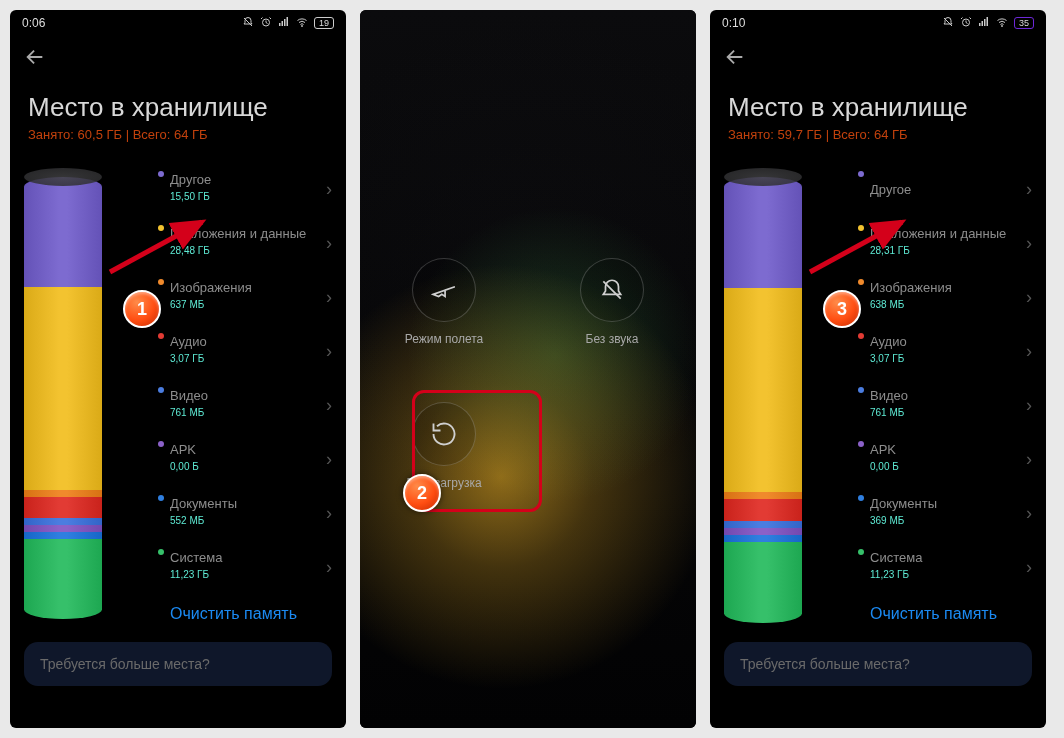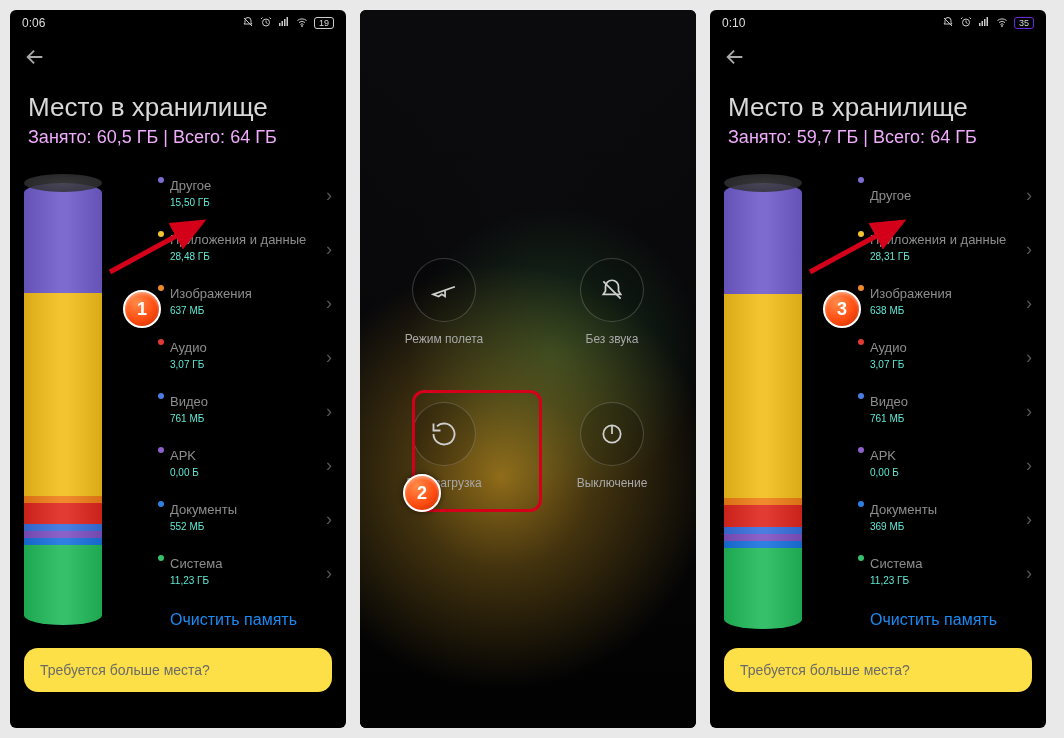--- a/index.html
+++ b/index.html
@@ -41,22 +41,22 @@
     padding: 10px 14px 0 14px;
   }
   .back svg { stroke:#aaa; }
   .title {
     font-size: 26px;
     color: #d8d8d8;
     padding: 20px 18px 4px 18px;
     font-weight: 400;
   }
   .subtitle {
-    font-size: 18px;
-    color: #f0abfc;
+    font-size: 13px;
+    color: #c2410c;
     padding: 0 18px 14px 18px;
   }
   
   .body {
     display:flex;
     padding: 6px 10px 0 14px;
   }
   
   .cyl {
     width: 78px;
@@ -89,21 +89,21 @@
   .item .val { font-size:10px; color:#5eead4; line-height:20px;}
   .item .chev { color:#555; font-size:18px; padding-right:4px;}
   .cleanup {
     color:#1b8af3;
     font-size:16px;
     padding:10px 0 0 10px;
     line-height:20px;
   }
   .more-card {
     margin: 18px 14px 0 14px;
-    background:#fde047;
+    background:#0f172a;
     border-radius:14px;
     padding:14px 16px;
     color:#6a6a6a;
     font-size:14px;
   }
   
   .power-bg {
     position:absolute; inset:0;
     background:
       radial-gradient(circle at 42% 65%, rgba(255,190,40,.55) 0%, rgba(255,190,40,.25) 18%, rgba(0,0,0,0) 42%),
@@ -303,29 +303,20 @@
       </div>
       <div class="pbtn">
         <div class="circ">
             <svg width="28" height="28" viewBox="0 0 24 24">
               <path d="M3 12a9 9 0 1 0 3-6.7"></path>
               <path d="M3 3v6h6"></path>
             </svg>
           </div>
         <div class="plabel">Перезагрузка</div>
       </div>
-      <div class="pbtn">
-        <div class="circ">
-            <svg width="26" height="26" viewBox="0 0 24 24">
-              <circle cx="12" cy="12" r="8"></circle>
-              <path d="M12 4v8"></path>
-            </svg>
-          </div>
-        <div class="plabel">Выключение</div>
-      </div>
     </div>
     <div class="hl-rect" style="left:52px;top:380px;width:124px;height:116px;"></div>
   </div>
 
   <div class="phone">
     <div class="statusbar">
       <span>0:10</span>
       <span class="right">
         <span>
           <svg class="sb-ico" viewBox="0 0 24 24" fill="none" stroke="#ccc" stroke-width="2">

